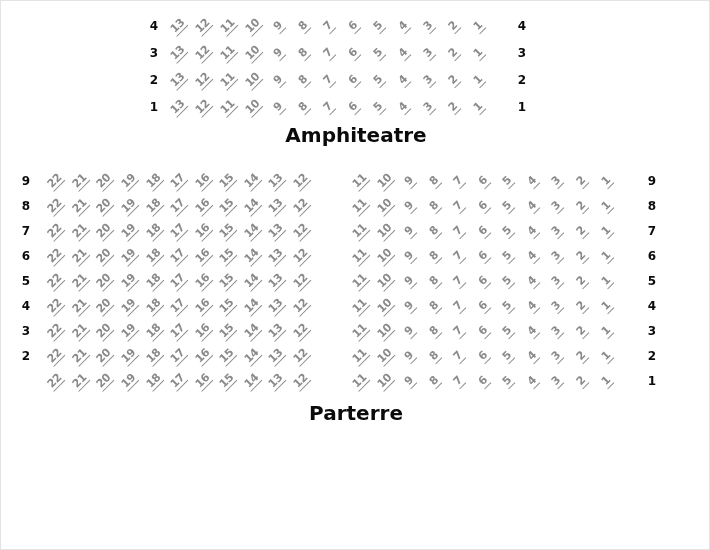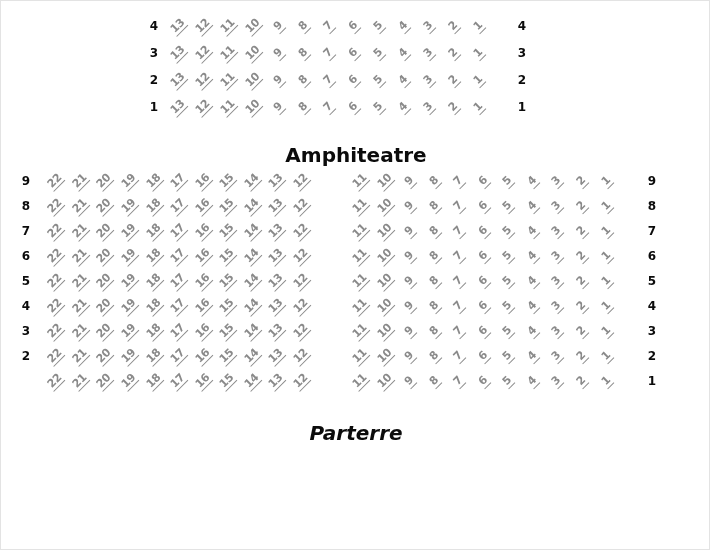--- a/index.html
+++ b/index.html
@@ -46,33 +46,32 @@
     font-weight:bold;
     color:#0b0b0b;
   }
   .section-title{
     position:absolute;
     left:0;width:710px;
     text-align:center;
     font-size:20px;
     font-weight:bold;
     color:#0b0b0b;
-    margin-top:20px;
   }
   
   #amphi-grid{left:165px;top:12px;--cw:25px;--rh:27px;}
   #amphi-labels-left{left:146px;top:12px;--rh:27px;}
   #amphi-labels-right{left:514px;top:12px;--rh:27px;}
   #amphi-title{top:122px;}
   
   #part-grid-left{left:42px;top:168px;--cw:24.6px;--rh:25px;}
   #part-grid-right{left:347px;top:168px;--cw:24.6px;--rh:25px;}
   #part-labels-left{left:18px;top:168px;--rh:25px;}
   #part-labels-right{left:644px;top:168px;--rh:25px;}
-  #part-title{top:400px;font-style:italic;}
+  #part-title{top:400px;}
 </style>
 </head>
 <body>
 
 <div id="canvas">
 
   <div>
     <div id="amphi-labels-left" class="labelcol">
         <div class="rowlabel">4</div>
         <div class="rowlabel">3</div>

